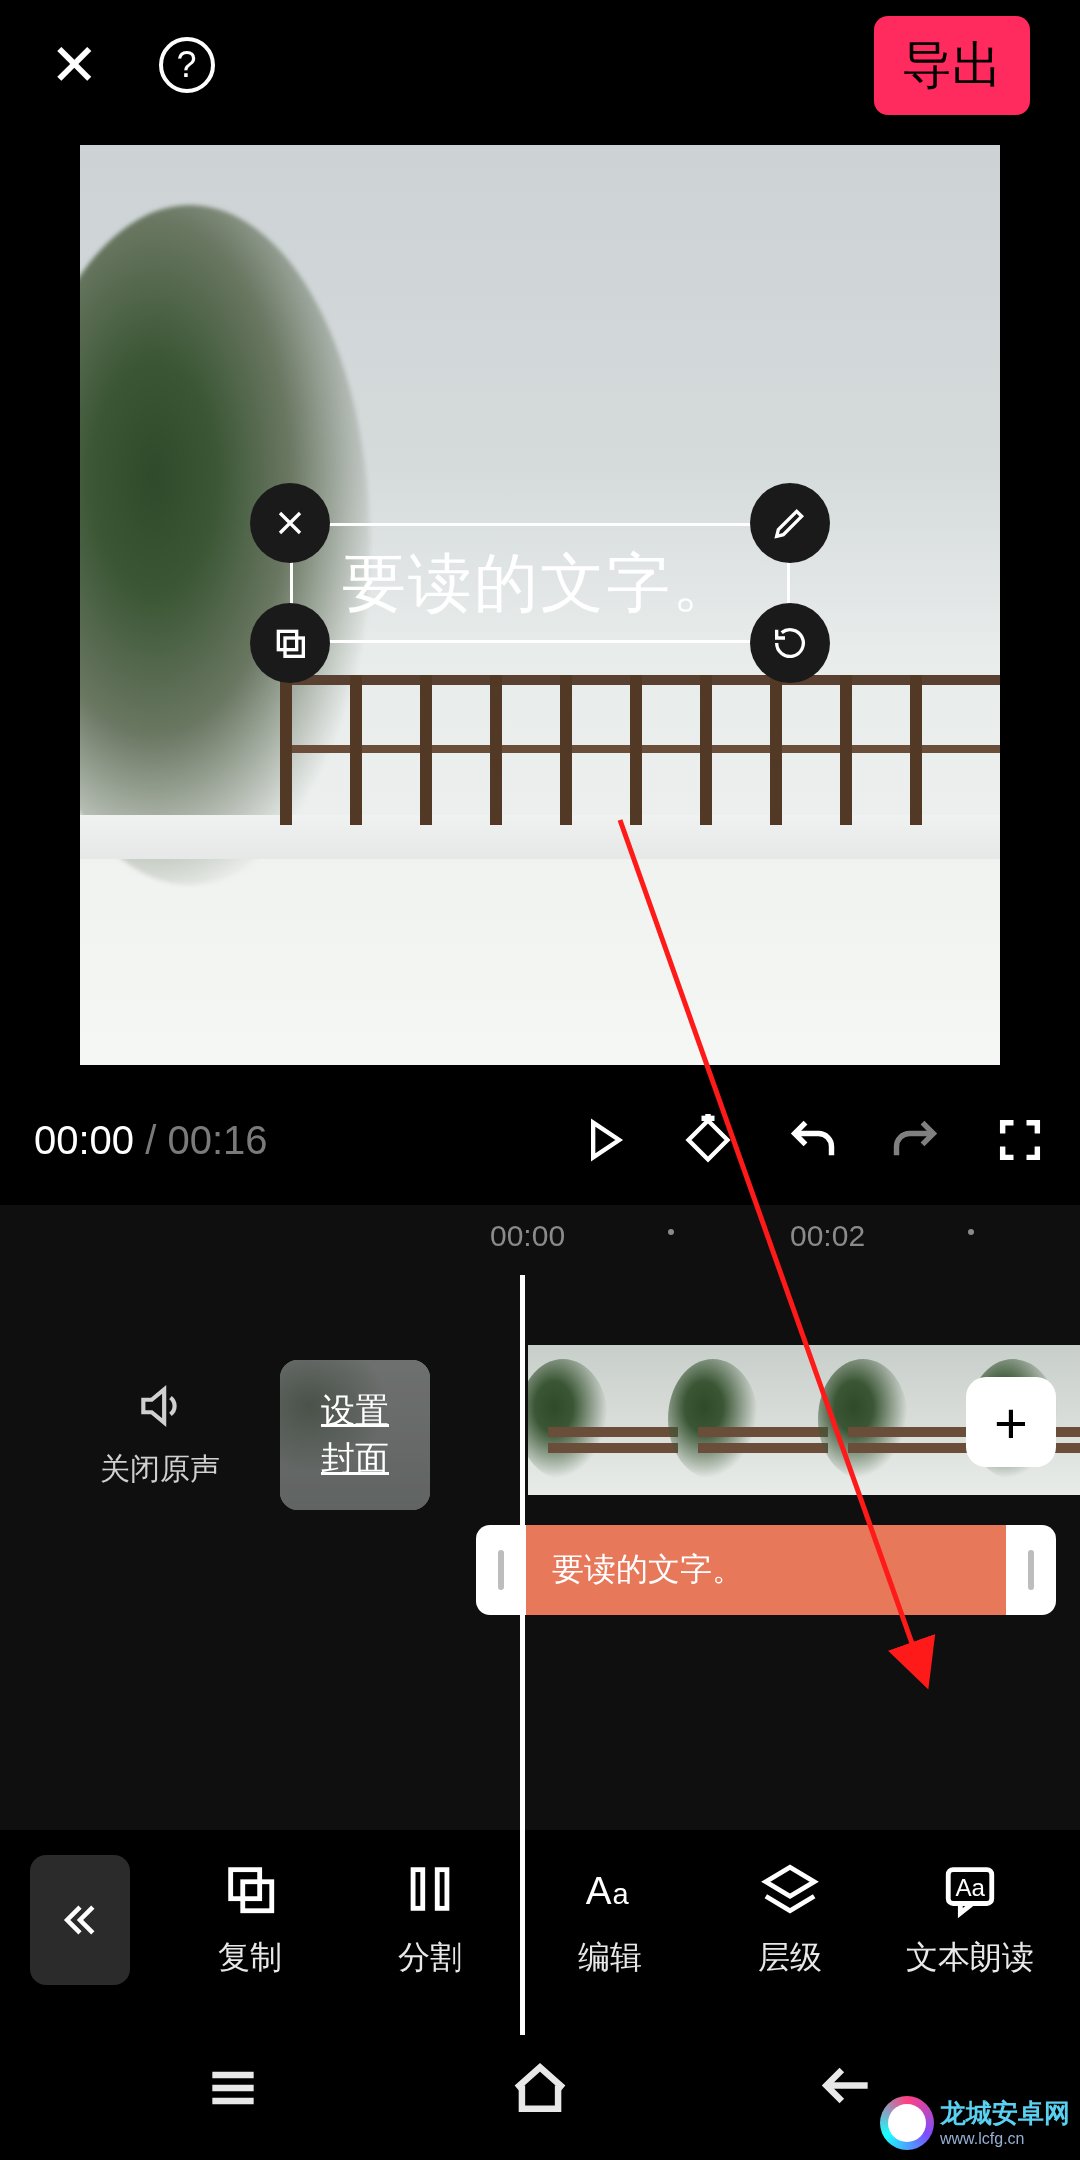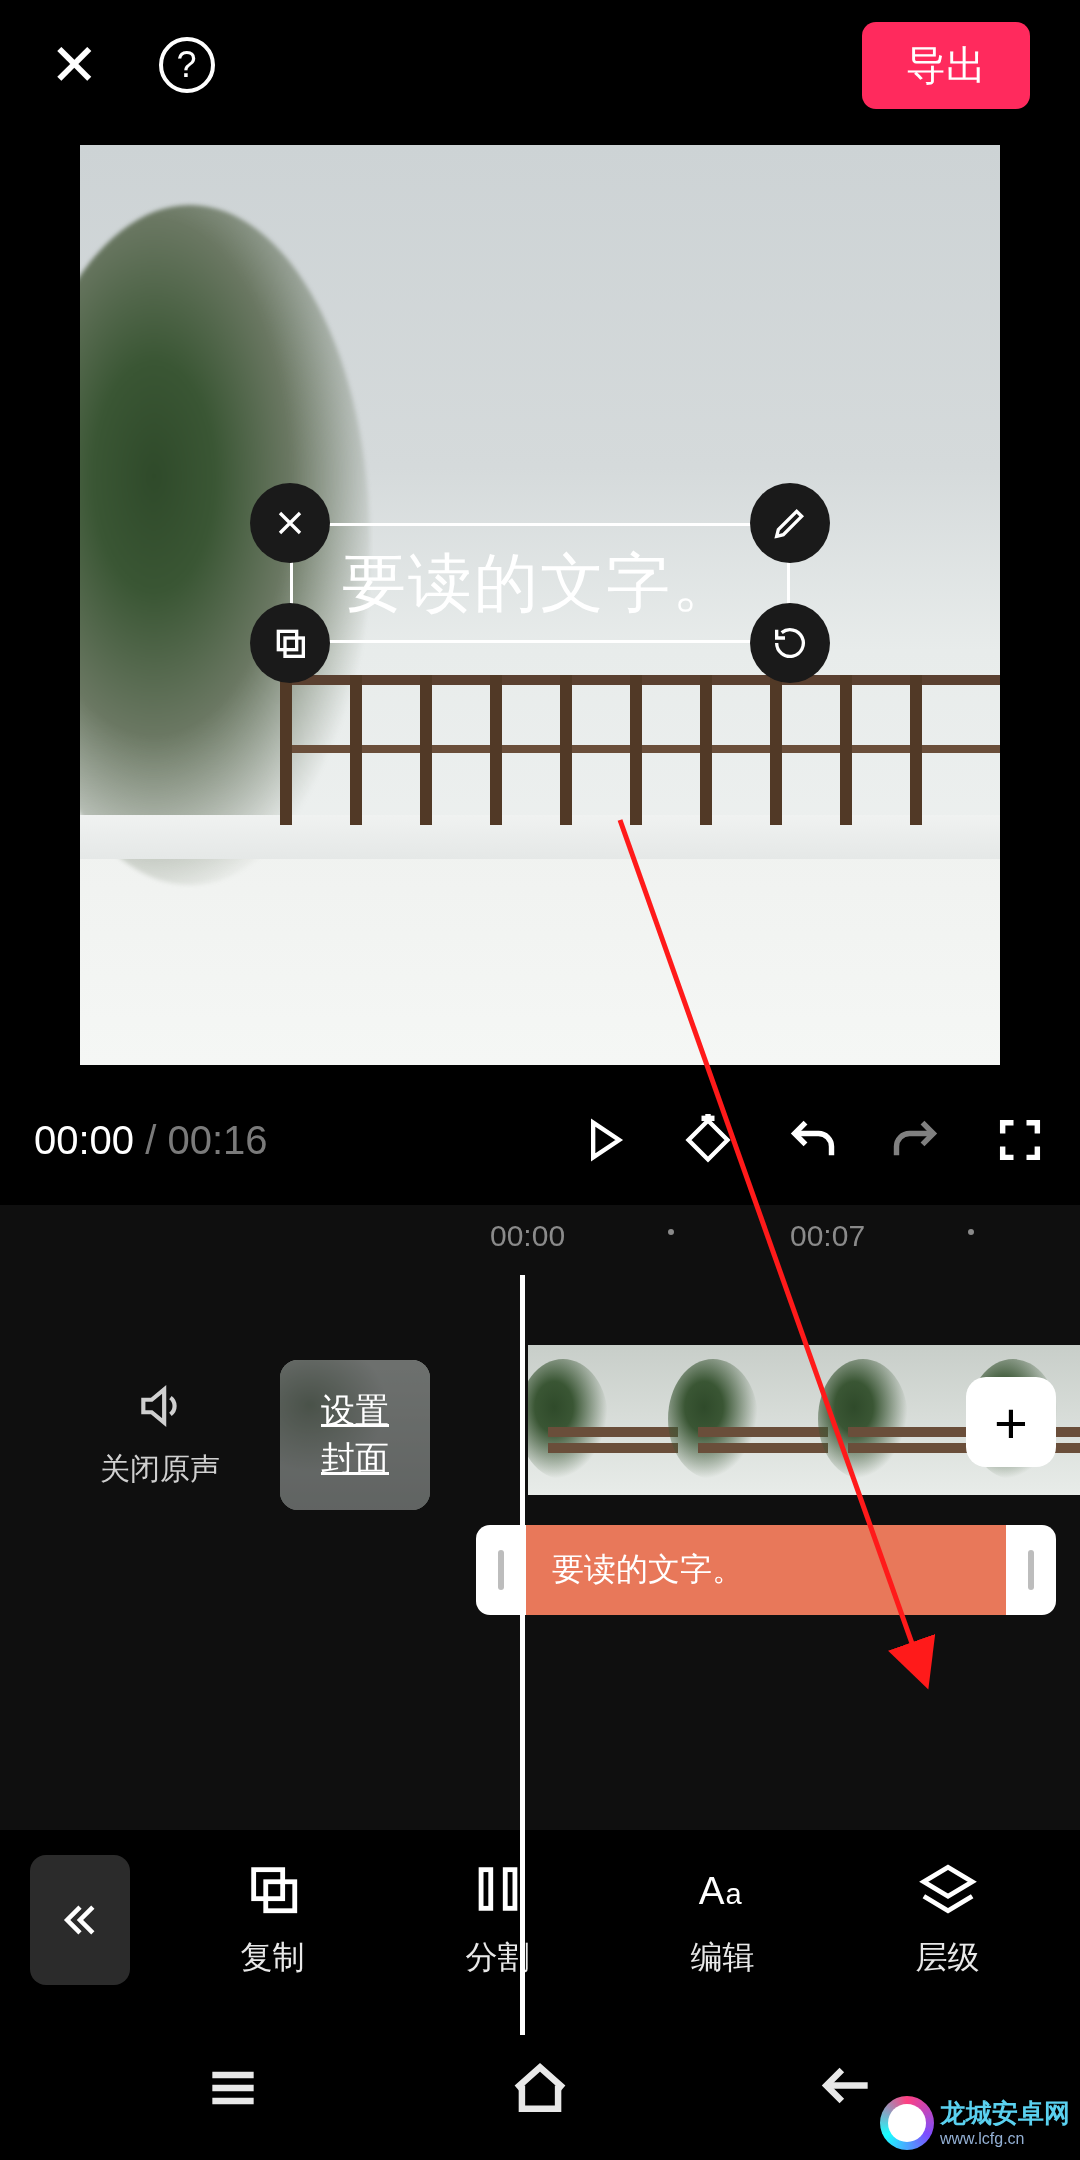--- a/index.html
+++ b/index.html
@@ -57,24 +57,24 @@
     cursor: pointer;
   }
   .resolution-btn .caret {
     width: 0; height: 0;
     border-left: 10px solid transparent;
     border-right: 10px solid transparent;
     border-top: 12px solid #fff;
   }
   .export-btn {
     background: #ff2a5d;
-    color: #ffffff;
+    color: #000000;
     border-radius: 14px;
-    padding: 16px 44px;
-    font-size: 40px;
+    padding: 16px 28px;
+    font-size: 50px;
     cursor: pointer;
   }
 
   
   .preview-area {
     width: 920px;
     height: 920px;
     margin: 15px auto 0;
     position: relative;
     background: linear-gradient(to bottom, #cdd3d5 0%, #d5dadb 35%, #e8eceb 55%, #f2f4f3 100%);
@@ -547,21 +547,21 @@
           <path d="M4 9V4h5M20 9V4h-5M4 15v5h5M20 15v5h-5"></path>
         </svg>
     </div>
   </div>
 </div>
 
 <div class="timeline-area">
   <div class="ruler">
     <span class="ruler-label" style="left:490px">00:00</span>
     <span class="ruler-dot" style="left:668px"></span>
-    <span class="ruler-label" style="left:790px">00:07</span>
+    <span class="ruler-label" style="left:790px">00:02</span>
     <span class="ruler-dot" style="left:968px"></span>
   </div>
   <div class="playhead"></div>
 
   <div class="track-row">
     <div class="mute-btn">
       <svg width="50" height="50" viewBox="0 0 24 24" fill="none" stroke="#d0d0d0" stroke-width="2">
           <path d="M4 9v6h4l6 5V4L8 9H4z"></path>
           <path d="M17 8a5 5 0 0 1 0 8"></path>
         </svg>
@@ -626,20 +626,28 @@
         </svg>
       <span>编辑</span>
     </div>
     <div class="tool-item">
       <svg viewBox="0 0 24 24" fill="none" stroke="#fff" stroke-width="2">
           <path d="M12 3 L22 9 L12 15 L2 9 Z"></path>
           <path d="M2 15 L12 21 L22 15"></path>
         </svg>
       <span>层级</span>
     </div>
+    <div class="tool-item">
+      <svg viewBox="0 0 24 24" fill="none" stroke="#fff" stroke-width="2">
+          <rect x="3" y="4" width="18" height="14" rx="2"></rect>
+          <path d="M8 18 L8 22 L13 18"></path>
+          <text x="6" y="15" font-size="10" fill="#fff" stroke="none" font-family="sans-serif">Aa</text>
+        </svg>
+      <span>文本朗读</span>
+    </div>
   </div>
 </div>
 
 <div class="nav-bar">
   <div class="nav-btn">
     <svg viewBox="0 0 24 24" fill="none" stroke-width="2.5">
         <path d="M4 7h16M4 12h16M4 17h16"></path>
       </svg>
   </div>
   <div class="nav-btn">

